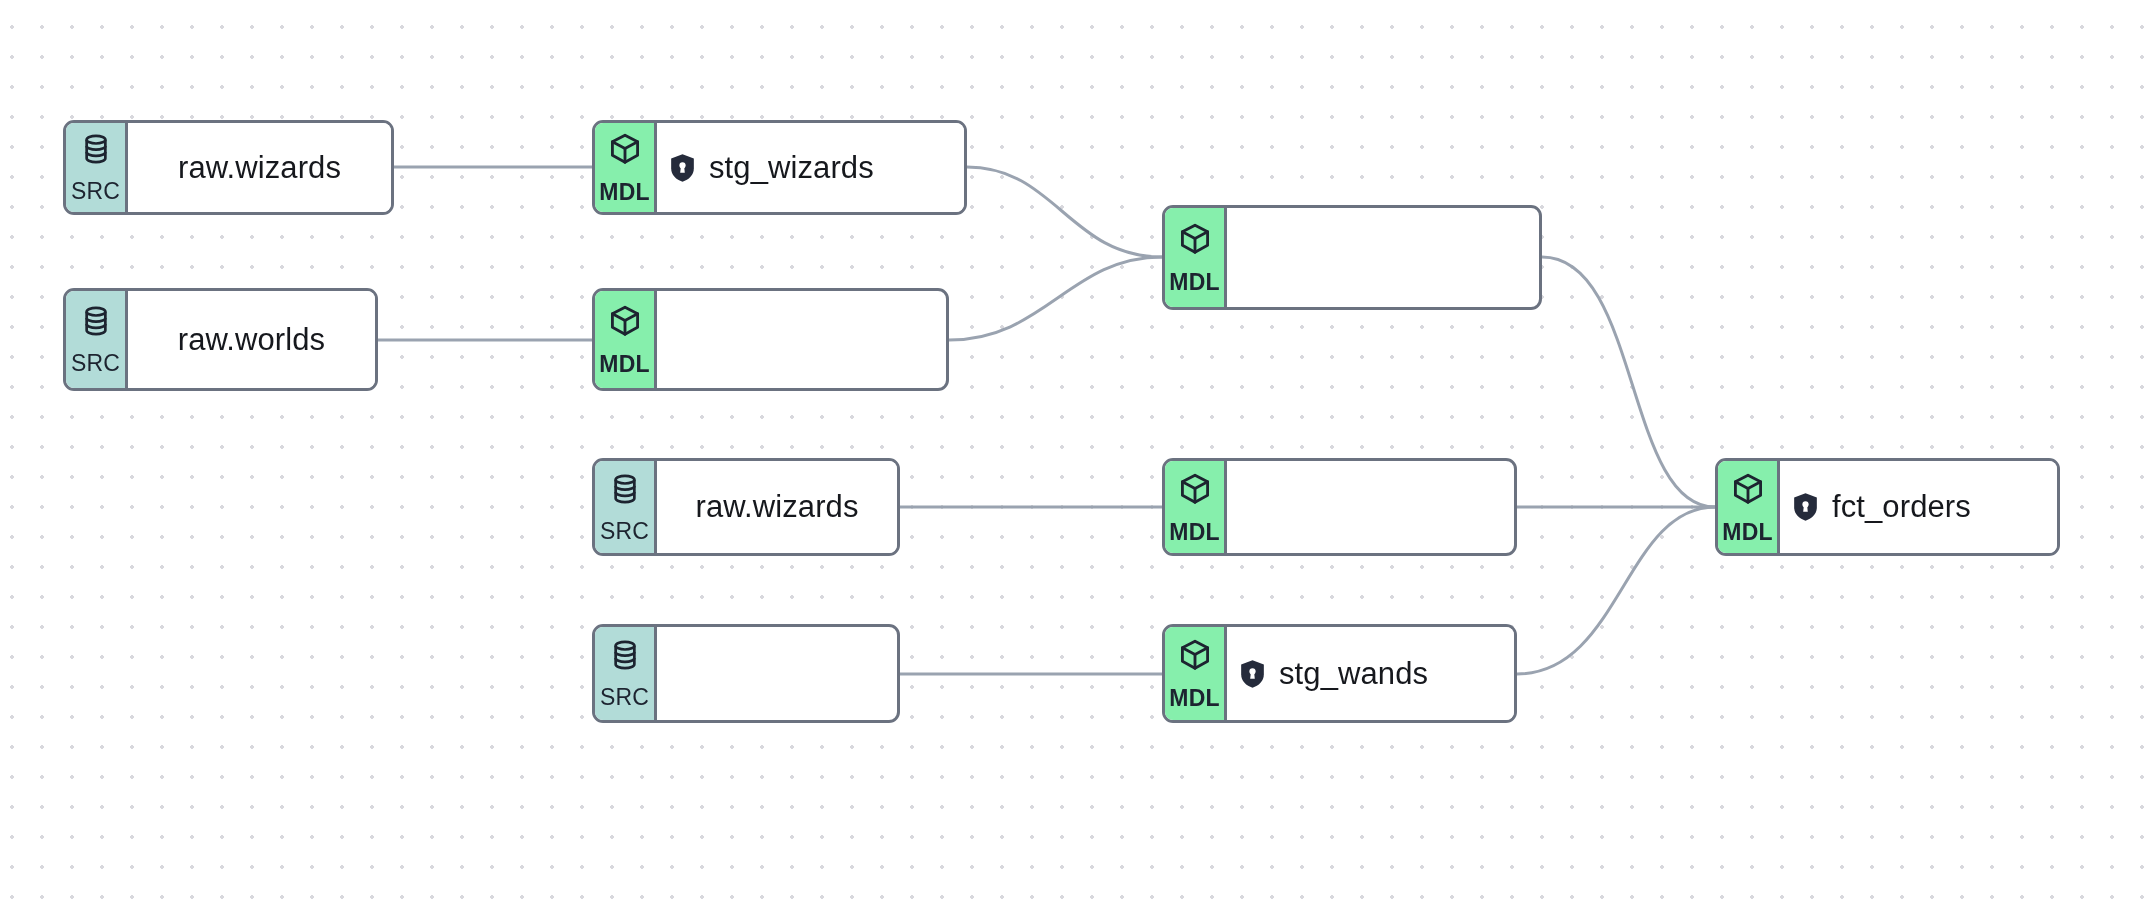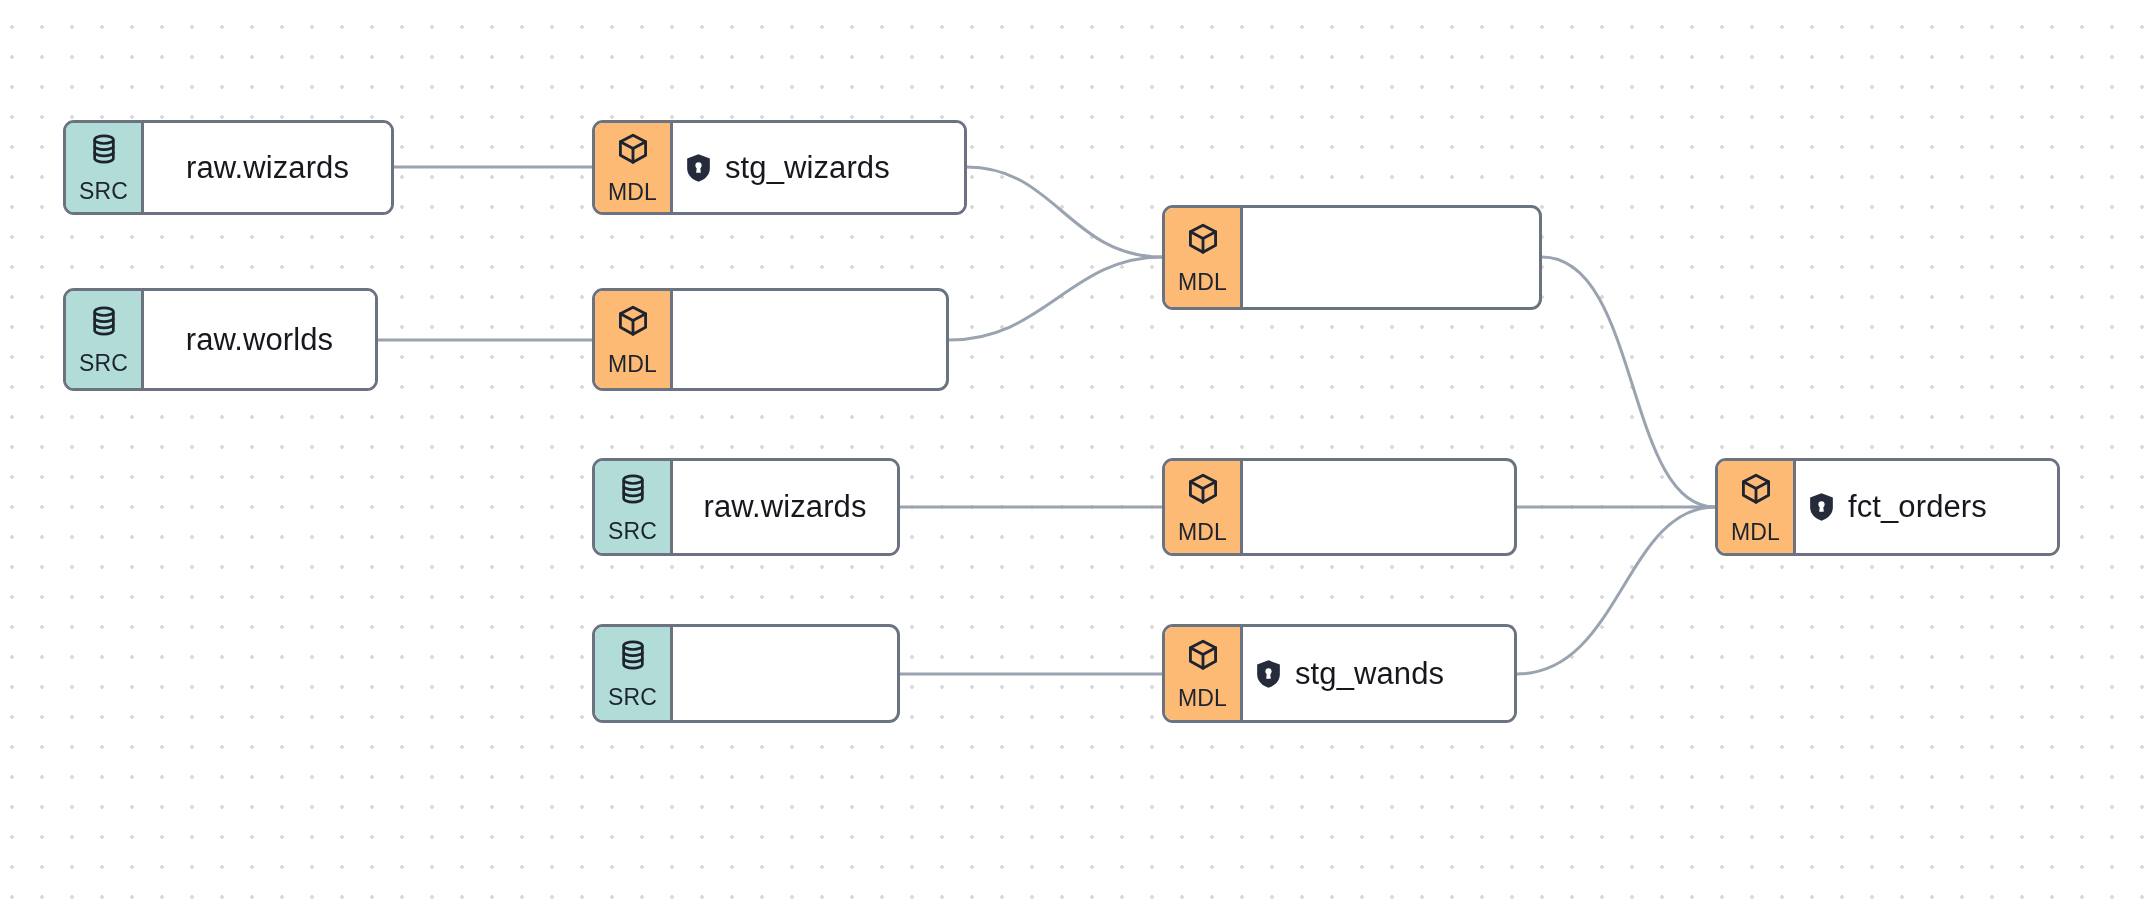--- a/index.html
+++ b/index.html
@@ -31,31 +31,31 @@
     align-items: stretch;
     box-sizing: border-box;
     border: 3px solid #6b7280;
     border-radius: 11px;
     background: #ffffff;
     overflow: hidden;
     z-index: 3;
   }
   .badge {
     flex: 0 0 auto;
-    width: 78px;
+    width: 62px;
     display: flex;
     flex-direction: column;
     align-items: center;
     justify-content: center;
     gap: 14px;
     border-right: 3px solid #6b7280;
     box-sizing: border-box;
   }
   .badge.src { background: #b2dcd8; }
-  .badge.mdl { background: #fdba74; }
+  .badge.mdl { background: #86efac; font-weight: bold; }
   .badge-icon {
     display: block;
     line-height: 0;
   }
   .badge-label {
     font-size: 23px;
     line-height: 1;
     color: #1d2430;
     letter-spacing: 0.2px;
   }

